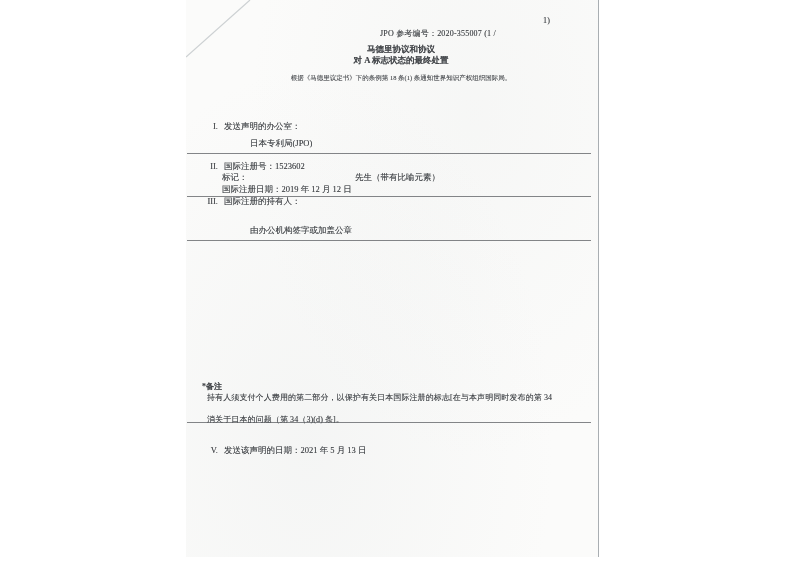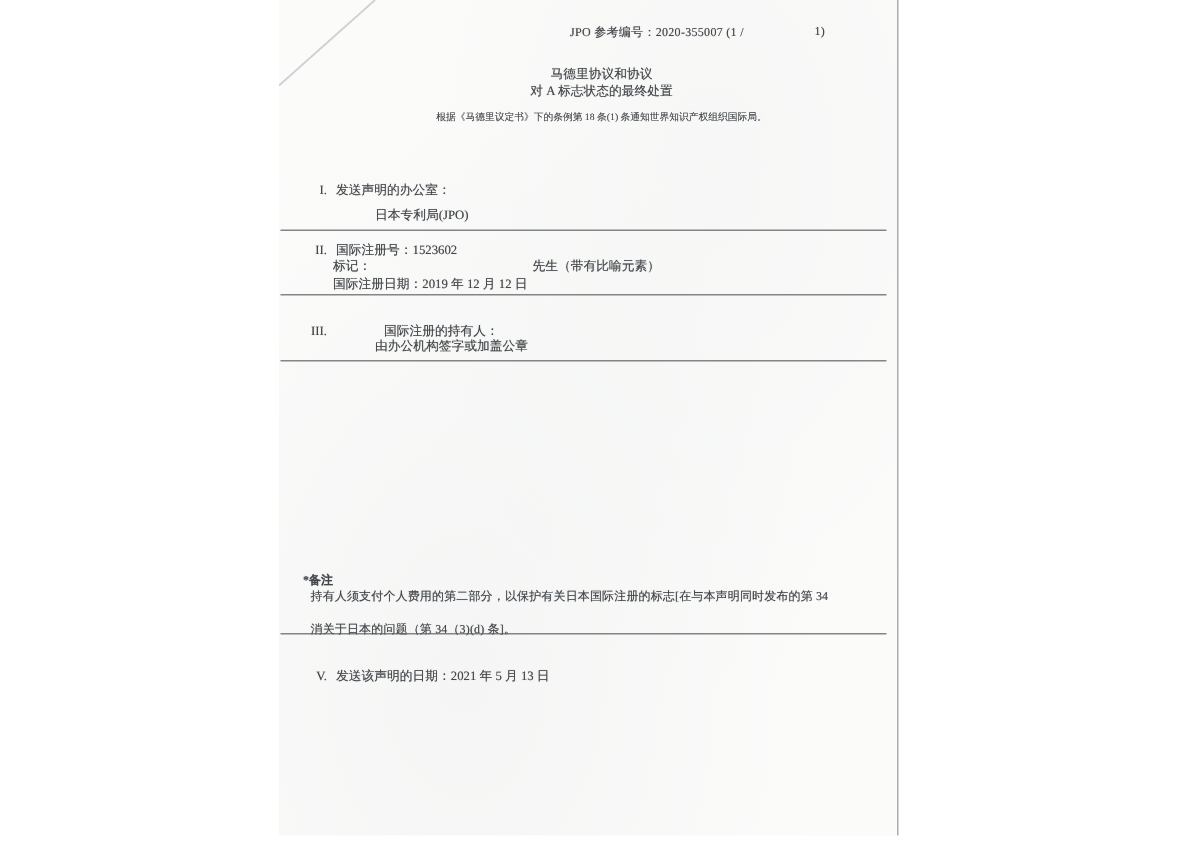--- a/index.html
+++ b/index.html
@@ -20,21 +20,21 @@
     color:#43464a;
   }
   .crease{
     position:absolute;left:0;top:0;width:70px;height:60px;pointer-events:none;
   }
   .txt{position:absolute;white-space:pre;color:#43464a;
        text-shadow:0 0 0.5px rgba(70,72,76,0.55);}
   .ref{font-size:8px;letter-spacing:0.2px;}
   .center-block{position:absolute;left:0;top:0;width:412px;text-align:center;
        transform:translateX(9px);}
-  .hdr{font-size:8.5px;font-weight:normal;line-height:11px;white-space:pre;
+  .hdr{font-size:8.5px;font-weight:bold;line-height:11px;white-space:pre;
        text-shadow:0 0 0.5px rgba(70,72,76,0.55);}
   .doc-title{font-size:15px;font-weight:bold;letter-spacing:2px;margin-top:9px;
        text-shadow:0 0 0.6px rgba(60,62,66,0.6);}
   .subtitle{font-size:6.5px;margin-top:8px;letter-spacing:0;color:#4a4d51;
        text-shadow:0 0 0.4px rgba(70,72,76,0.5);}
   .sect{position:absolute;left:0;width:406px;display:flex;font-size:8.5px;
        line-height:10px;}
   .sect .num{width:32px;text-align:right;flex:0 0 32px;
        text-shadow:0 0 0.5px rgba(70,72,76,0.55);}
   .sect .stxt{margin-left:6px;white-space:pre;
@@ -52,21 +52,21 @@
 </style>
 </head>
 <body>
 
 <div class="scan-page">
 
   <svg class="crease" viewBox="0 0 70 60" xmlns="http://www.w3.org/2000/svg">
     <line x1="0" y1="57" x2="64" y2="0" stroke="#cdd1d3" stroke-width="1.2"></line>
   </svg>
 
-  <span class="txt ref" style="left:194px;top:16px;">JPO 参考编号：2020-355007 (1 /</span>
+  <span class="txt ref" style="left:194px;top:28px;">JPO 参考编号：2020-355007 (1 /</span>
   <span class="txt ref" style="left:357px;top:16px;">1)</span>
 
   <div class="center-block" style="top:44px;">
     <div class="hdr">马德里协议和协议</div>
     <div class="hdr">对 A 标志状态的最终处置</div>
     <div class="subtitle">根据《马德里议定书》下的条例第 18 条(1) 条通知世界知识产权组织国际局。</div>
   </div>
 
   <div class="sect" style="top:121px;">
     <span class="num">I.</span>
@@ -77,21 +77,21 @@
 
   <div class="sect" style="top:161px;">
     <span class="num">II.</span>
     <span class="stxt">国际注册号：1523602</span>
   </div>
   <span class="sub-label" style="top:172px;">标记：</span>
   <span class="txt" style="left:169px;top:172px;font-size:8.5px;">先生（带有比喻元素）</span>
   <span class="sub-label" style="top:184px;">国际注册日期：2019 年 12 月 12 日</span>
   <div class="rule" style="top:196px;"></div>
 
-  <div class="sect" style="top:215px;gap:32px;">
+  <div class="sect" style="top:196px;">
     <span class="num">III.</span>
     <span class="stxt">国际注册的持有人：</span>
   </div>
   <span class="value" style="top:225px;">由办公机构签字或加盖公章</span>
   <div class="rule" style="top:240px;"></div>
 
 
   <span class="remark-title" style="top:381px;">*备注</span>
   <span class="remark-line" style="top:392px;">持有人须支付个人费用的第二部分，以保护有关日本国际注册的标志[在与本声明同时发布的第 34</span>
   <span class="remark-line" style="top:414px;">消关于日本的问题（第 34（3)(d) 条]。</span>

